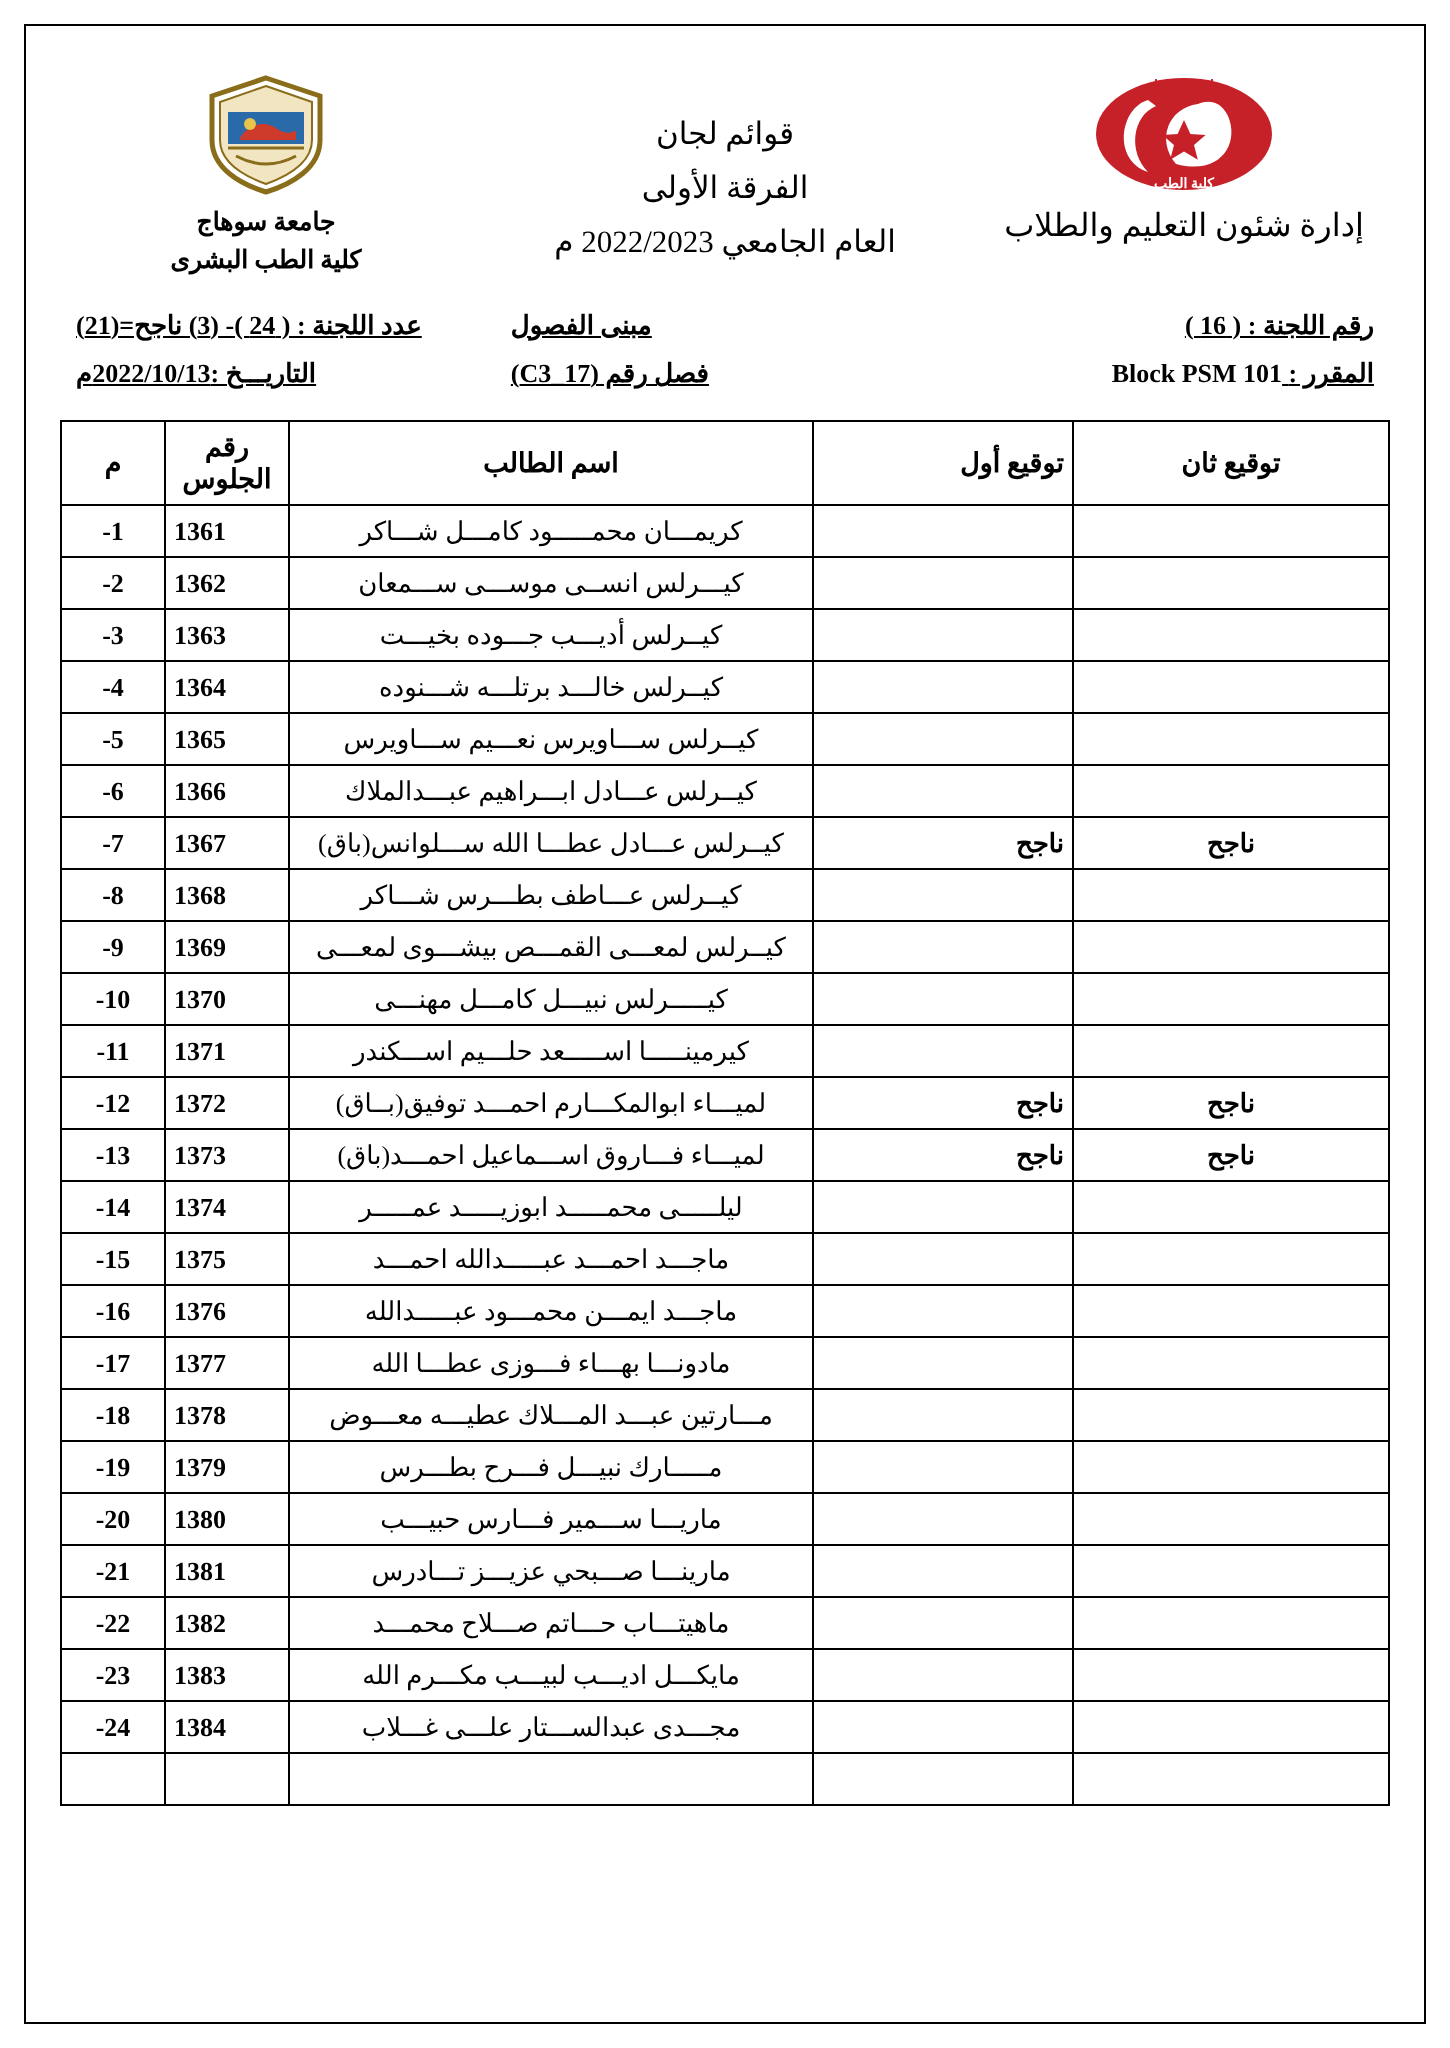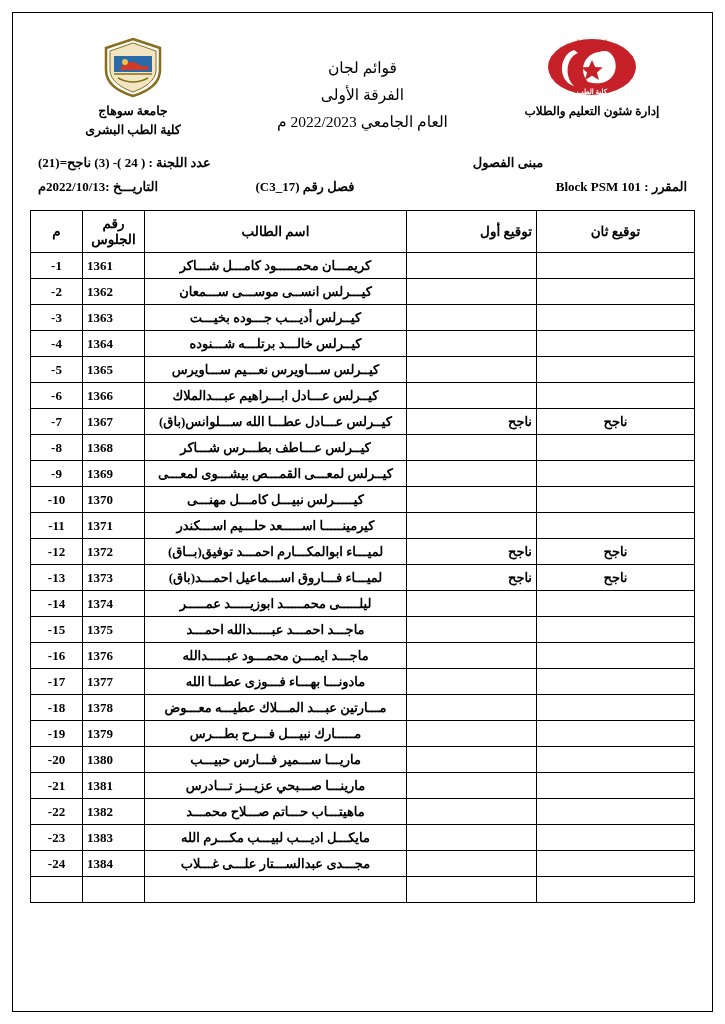--- a/index.html
+++ b/index.html
@@ -64,42 +64,43 @@
   }
   .logo-box {
     height: 62px;
     display: flex;
     align-items: center;
     justify-content: center;
     margin-bottom: 4px;
   }
 
   .header-side .subline {
-    font-size: 12px;
-    font-weight: bold;
+    font-size: 16px;
+    font-weight: normal;
     margin-top: 2px;
   }
 
   
   .info {
     width: 100%;
     margin-top: 10px;
     padding: 0 8px;
     box-sizing: border-box;
     font-size: 13px;
     font-weight: bold;
   }
   .info-row {
     display: flex;
     flex-direction: row;
     justify-content: space-between;
     line-height: 1.9;
   }
   .info-cell {
     width: 33%;
+    text-decoration: underline;
   }
   .info-cell.right { text-align: right; }
   .info-cell.center { text-align: left; }
   .info-cell.left { text-align: left; direction: rtl; }
   .ltr { direction: ltr; unicode-bidi: embed; display: inline-block; }
 
   
   table.roster {
     margin-top: 10px;
     border-collapse: collapse;
@@ -120,21 +121,21 @@
     vertical-align: middle;
   }
   th.c-sign2, td.c-sign2 { width: 158px; text-align: center; }
   th.c-sign1, td.c-sign1 { width: 130px; text-align: right; }
   th.c-name,  td.c-name  { width: auto; text-align: center; margin-left: 37px; }
   th.c-seat,  td.c-seat  { width: 62px; }
   th.c-no,    td.c-no    { width: 52px; text-align: center; }
 
   td.c-name {
     font-size: 13.5px;
-    font-weight: bold;
+    font-weight: normal;
     letter-spacing: 0.2px;
   }
   td.c-seat {
     font-weight: bold;
     font-size: 13.5px;
     direction: ltr;
   }
   td.c-no {
     font-weight: bold;
     font-size: 13.5px;
@@ -186,20 +187,21 @@
             <path d="M20 42 q15 8 30 0" stroke="#8a6d1a" stroke-width="1.5" fill="none"></path>
           </svg>
         </div>
         <div>جامعة سوهاج</div>
         <div>كلية الطب البشرى</div>
       </div>
     </div>
 
     <div class="info">
       <div class="info-row">
+        <div class="info-cell right">رقم اللجنة : ( 16 )</div>
         <div class="info-cell center">مبنى الفصول</div>
         <div class="info-cell left">عدد اللجنة : ( 24 )- (3) ناجح=(21)</div>
       </div>
       <div class="info-row">
         <div class="info-cell right">
           <span>المقرر :</span>
           <span class="ltr">Block PSM 101</span>
         </div>
         <div class="info-cell center">فصل رقم (C3_17)</div>
         <div class="info-cell left">التاريـــخ :2022/10/13م</div>

